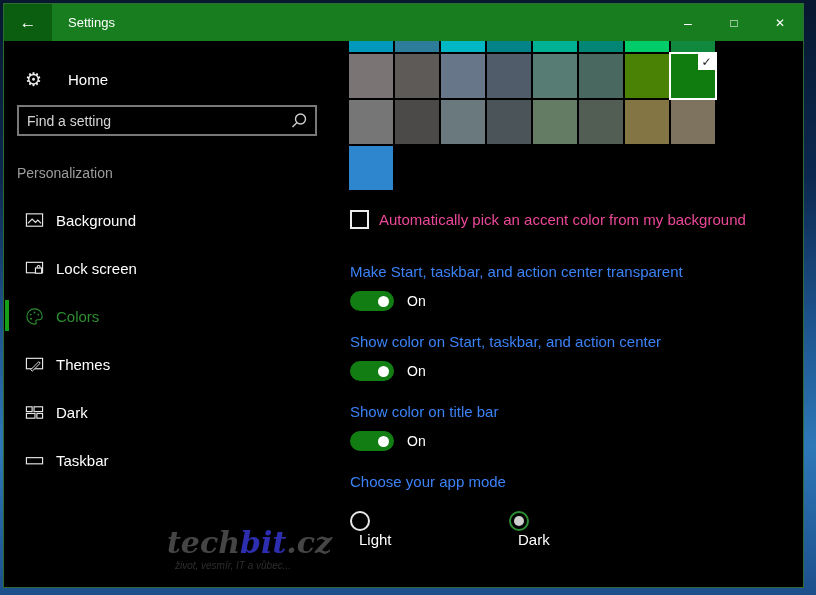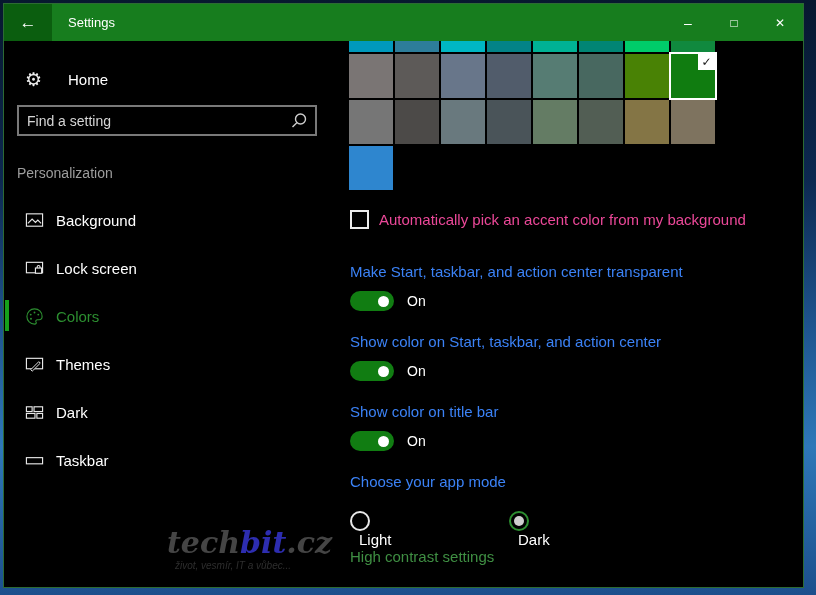--- a/index.html
+++ b/index.html
@@ -273,21 +273,20 @@
           <div class="radio-option" style="left:0">
             <span class="radio"></span>
             <span class="radio-label">Light</span>
           </div>
           <div class="radio-option" style="left:159px">
             <span class="radio selected"></span>
             <span class="radio-label">Dark</span>
           </div>
         </div>
 
-        <a class="hc-link">High contrast settings</a>
 
       </div>
     </div>
   </div>
 
   <div class="watermark">
     <div class="wm-main"><span>tech</span><span class="wm-blue">bit</span><span>.cz</span></div>
     <div class="wm-tagline">život, vesmír, IT a vůbec...</div>
   </div>
 </div>

